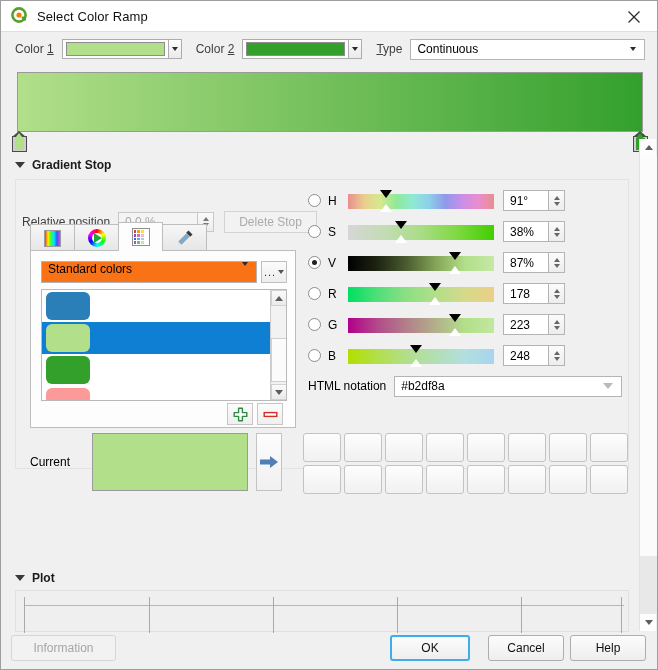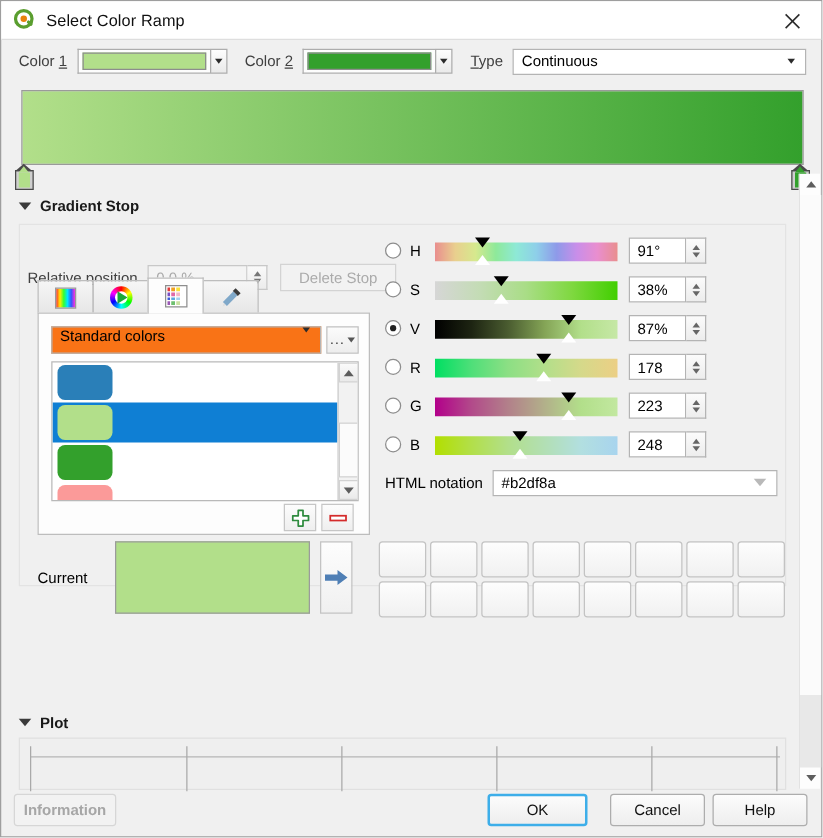--- a/index.html
+++ b/index.html
@@ -717,21 +717,21 @@
       <div class="sb-up"></div>
     </div>
     <div id="right-sb-thumb"></div>
     <div id="right-sb-track"></div>
     <div class="sb-arrow" style="position:absolute;bottom:0;left:0;">
       <div class="sb-dn"></div>
     </div>
   </div>
 
   <div id="btnbar">
-    <div class="btn disabled" style="left:10px; width:82px;font-weight:bold;">
+    <div class="btn disabled" style="left:10px; width:105px;">
       <span>Information</span>
     </div>
     <div class="btn default" style="left:389px; width:80px;">
       <span>OK</span>
     </div>
     <div class="btn" style="left:487px; width:76px;">
       <span>Cancel</span>
     </div>
     <div class="btn" style="left:569px; width:76px;">
       <span>Help</span>

